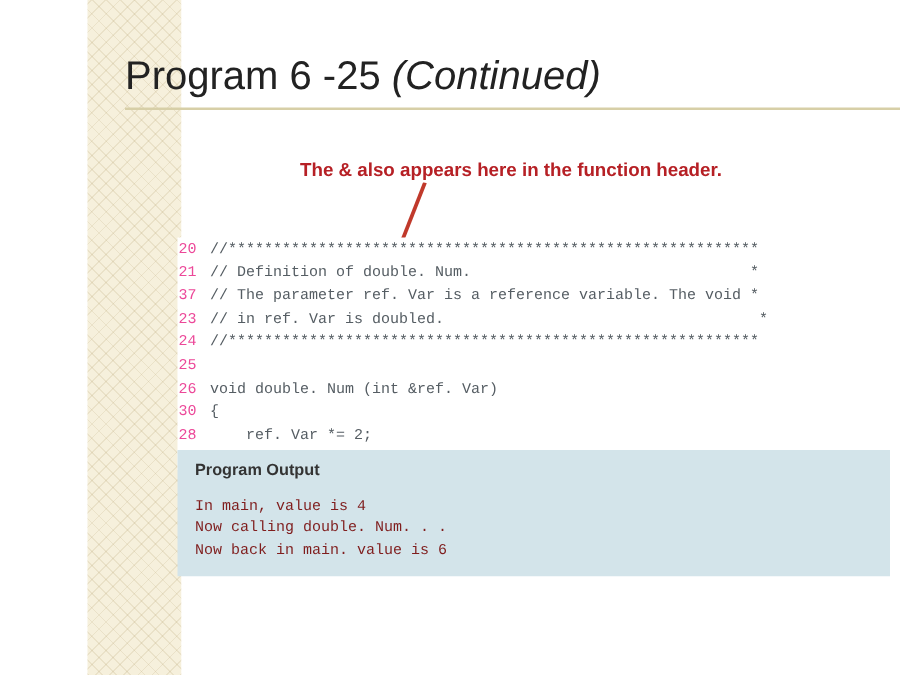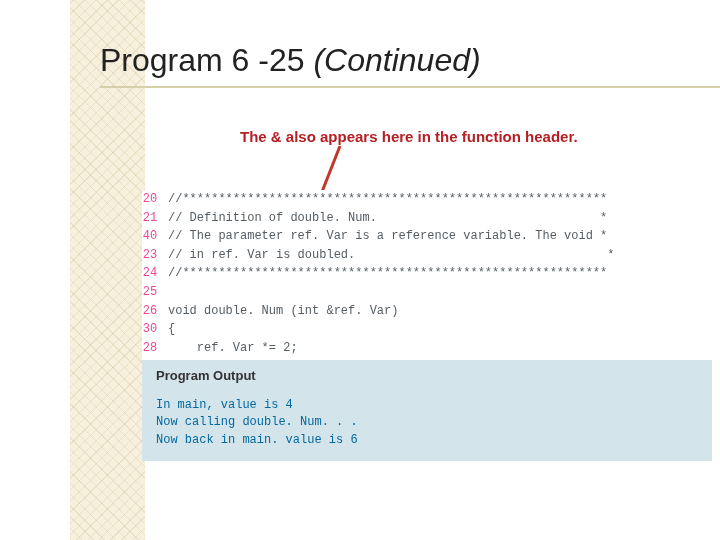--- a/index.html
+++ b/index.html
@@ -95,21 +95,21 @@
   .output-heading {
     font-family: Arial, Helvetica, sans-serif;
     font-weight: bold;
     color: #333;
     margin-bottom: 14px;
     font-size: 13px;
   }
   .output-line {
     font-family: "Courier New", Courier, monospace;
     font-size: 12px;
-    color: #0369a1;
+    color: #7f1d1d;
     white-space: pre;
     line-height: 1.45;
   }
 </style>
 </head>
 <body>
 
 <div class="slide">
   <div class="left-band"></div>
 
@@ -128,21 +128,21 @@
   <div class="code-wrap" id="code-listing">
       <div class="code-row">
         <div class="gutter">20</div>
         <div class="code-cell">//***********************************************************</div>
       </div>
       <div class="code-row">
         <div class="gutter">21</div>
         <div class="code-cell">// Definition of double. Num.                               *</div>
       </div>
       <div class="code-row">
-        <div class="gutter">40</div>
+        <div class="gutter">37</div>
         <div class="code-cell">// The parameter ref. Var is a reference variable. The void *</div>
       </div>
       <div class="code-row">
         <div class="gutter">23</div>
         <div class="code-cell">// in ref. Var is doubled.                                   *</div>
       </div>
       <div class="code-row">
         <div class="gutter">24</div>
         <div class="code-cell">//***********************************************************</div>
       </div>

